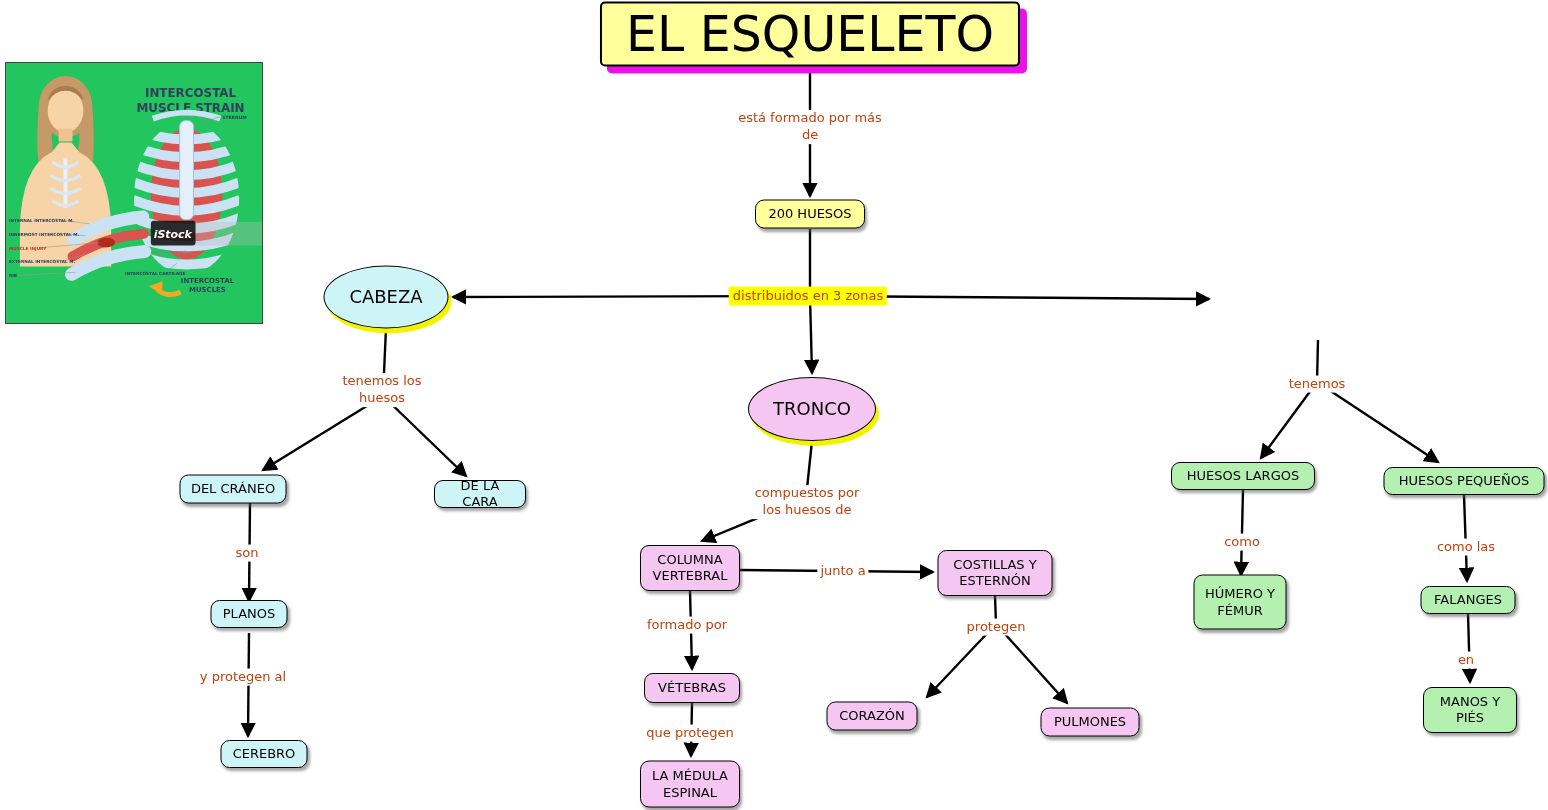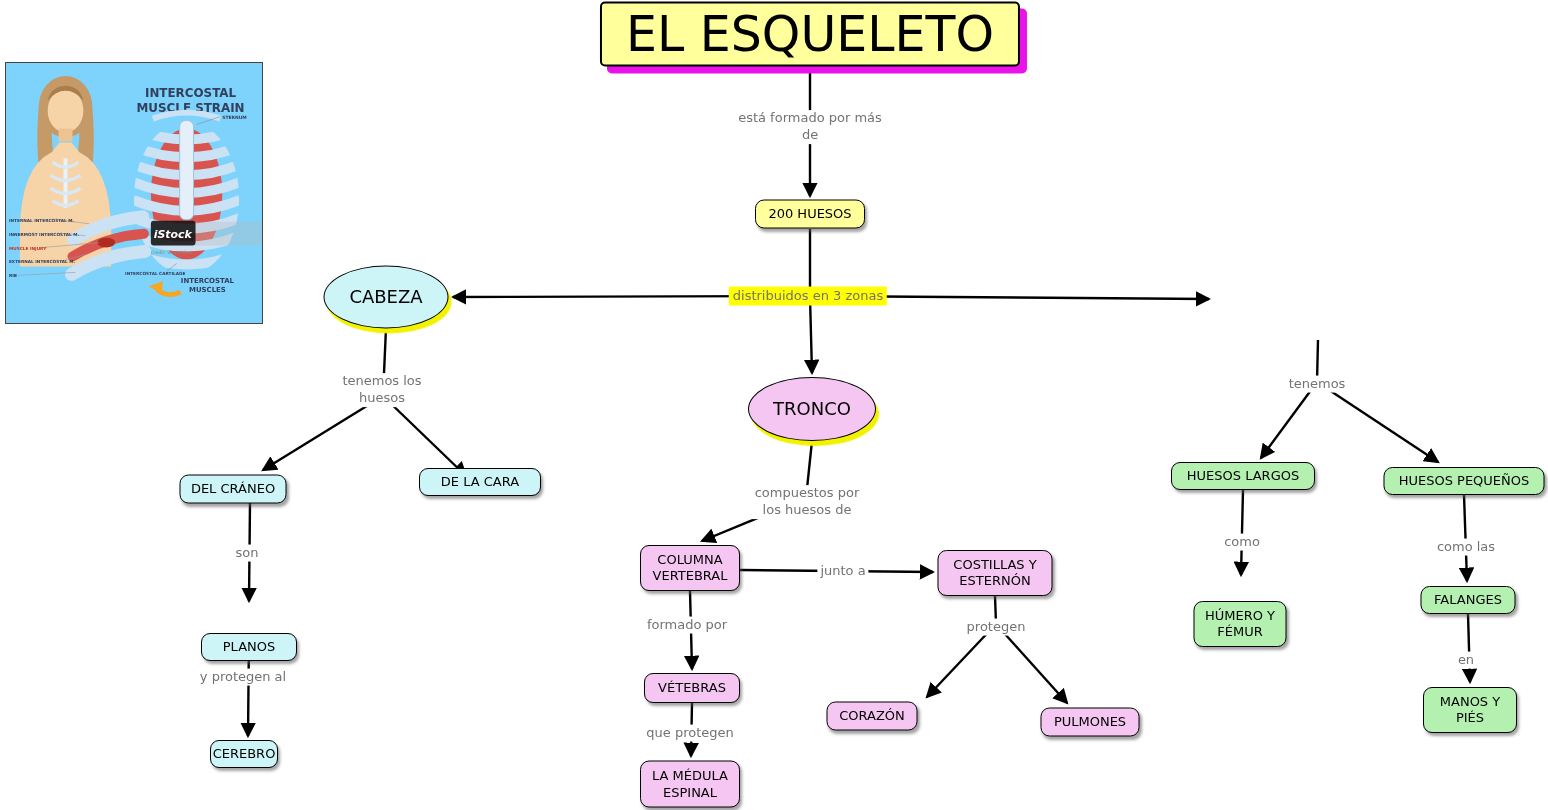--- a/index.html
+++ b/index.html
@@ -2,21 +2,21 @@
 <html><head>
 <meta charset="utf-8">
 <style>
   * { margin:0; padding:0; box-sizing:border-box; }
   html,body { background:#fff; }
   body { font-family:"DejaVu Sans","Liberation Sans",sans-serif; }
   .canvas { position:relative; width:1548px; height:810px; background:#fff; overflow:hidden; }
   .edges { position:absolute; left:0; top:0; z-index:1; }
   .edge-label {
     position:absolute; z-index:2; transform:translate(-50%,-50%);
-    background:#fff; font-size:13px; color:#737373; text-align:center;
+    background:#fff; font-size:13px; color:#c2410c; text-align:center;
     line-height:1.3; padding:0 3px; white-space:nowrap;
   }
   .edge-label.wrap { white-space:normal; }
   .edge-label.hl { background:#ffff00; padding:1px 4px; }
   .node {
     position:absolute; z-index:3; transform:translate(-50%,-50%);
     display:flex; align-items:center; justify-content:center;
     text-align:center; border:1.6px solid #000; color:#000;
     font-size:13px; line-height:1.25;
   }
@@ -27,21 +27,21 @@
   .c-pink   { background:#F5C6F1; }
   .c-green  { background:#B4F1B1; }
   .title-node {
     position:absolute; z-index:3; transform:translate(-50%,-50%);
     background:#FFFF9C; border:2px solid #000; border-radius:5px;
     font-size:49px; padding:2px 24px; color:#000;
     box-shadow:7px 7px 0 #E912E9; white-space:nowrap;
   }
   .inset {
     position:absolute; left:5px; top:62px; width:258px; height:262px;
-    z-index:4; border:1px solid #444; background:#7dd3fc;
+    z-index:4; border:1px solid #444; background:#22c55e;
   }
 </style>
 </head>
 <body>
 
 <div class="canvas">
 
   <svg class="edges" width="1548" height="810">
     <defs>
       <marker id="ah" viewBox="0 0 10 10" refX="8.6" refY="5" markerWidth="6.5" markerHeight="6.5" orient="auto-start-reverse">
@@ -91,34 +91,34 @@
   <div class="edge-label" style="left:1466px;top:547px">como las</div>
   <div class="edge-label" style="left:1466px;top:660px">en</div>
 
   <div class="title-node" style="left:810px;top:34px">EL ESQUELETO</div>
   <div class="node rect c-yellow" style="left:810px;top:214px;width:110px;height:29px">200 HUESOS</div>
 
   <div class="node ellipse c-pink" style="left:812px;top:409px;width:128px;height:64px">TRONCO</div>
   <div class="node ellipse c-cyan" style="left:386px;top:297px;width:125px;height:63px">CABEZA</div>
 
   <div class="node rect c-cyan" style="left:233px;top:489px;width:107px;height:29px">DEL CRÁNEO</div>
-  <div class="node rect c-cyan" style="left:480px;top:482px;width:122px;height:28px">DE LA CARA</div>
-  <div class="node rect c-cyan" style="left:249px;top:647px;width:96px;height:28px">PLANOS</div>
-  <div class="node rect c-cyan" style="left:244px;top:754px;width:68px;height:28px">CEREBRO</div>
+  <div class="node rect c-cyan" style="left:480px;top:494px;width:92px;height:28px">DE LA CARA</div>
+  <div class="node rect c-cyan" style="left:249px;top:614px;width:77px;height:28px">PLANOS</div>
+  <div class="node rect c-cyan" style="left:264px;top:754px;width:87px;height:28px">CEREBRO</div>
 
   <div class="node rect c-pink" style="left:690px;top:568px;width:100px;height:46px">COLUMNA VERTEBRAL</div>
   <div class="node rect c-pink" style="left:995px;top:573px;width:115px;height:46px">COSTILLAS Y ESTERNÓN</div>
   <div class="node rect c-pink" style="left:692px;top:688px;width:96px;height:30px">VÉTEBRAS</div>
   <div class="node rect c-pink" style="left:690px;top:784px;width:100px;height:47px">LA MÉDULA ESPINAL</div>
   <div class="node rect c-pink" style="left:872px;top:716px;width:91px;height:29px">CORAZÓN</div>
   <div class="node rect c-pink" style="left:1090px;top:722px;width:99px;height:29px">PULMONES</div>
 
   <div class="node rect c-green" style="left:1243px;top:476px;width:144px;height:28px">HUESOS LARGOS</div>
   <div class="node rect c-green" style="left:1464px;top:481px;width:161px;height:28px">HUESOS PEQUEÑOS</div>
-  <div class="node rect c-green" style="left:1240px;top:624px;width:93px;height:46px">HÚMERO Y FÉMUR</div>
+  <div class="node rect c-green" style="left:1240px;top:602px;width:93px;height:55px">HÚMERO Y FÉMUR</div>
   <div class="node rect c-green" style="left:1468px;top:600px;width:95px;height:28px">FALANGES</div>
   <div class="node rect c-green" style="left:1470px;top:710px;width:94px;height:46px">MANOS Y PIÉS</div>
 
   <div class="inset">
     <svg viewBox="0 0 258 262" width="256" height="260">
 
       <g>
         <ellipse cx="60" cy="44" rx="27" ry="31" fill="#C59A66"></ellipse>
         <path d="M33,44 Q28,105 40,132 L55,132 Q45,95 46,58 Z" fill="#C59A66"></path>
         <path d="M87,44 Q92,105 80,132 L65,132 Q75,95 74,58 Z" fill="#C59A66"></path>

